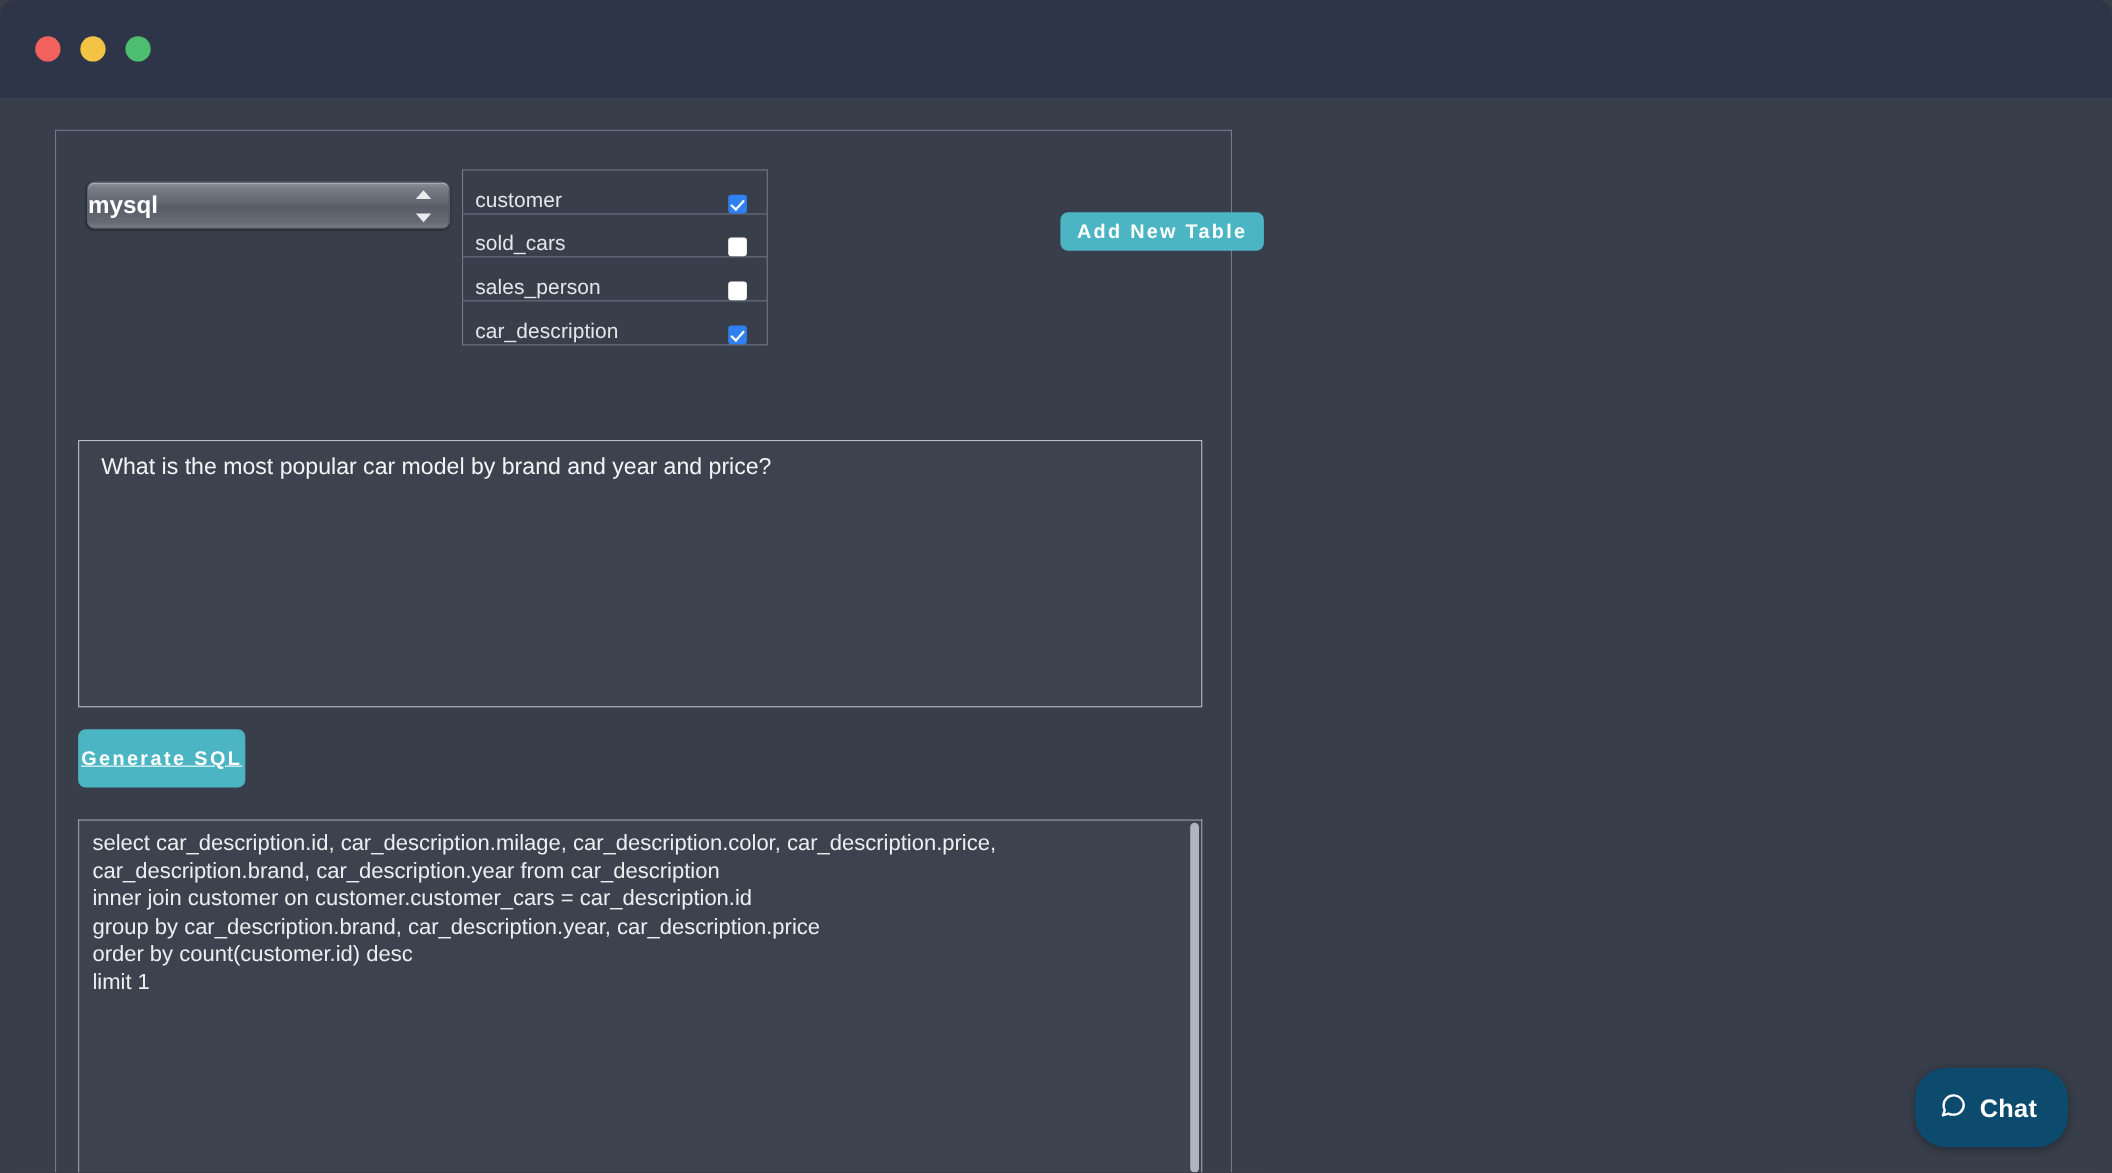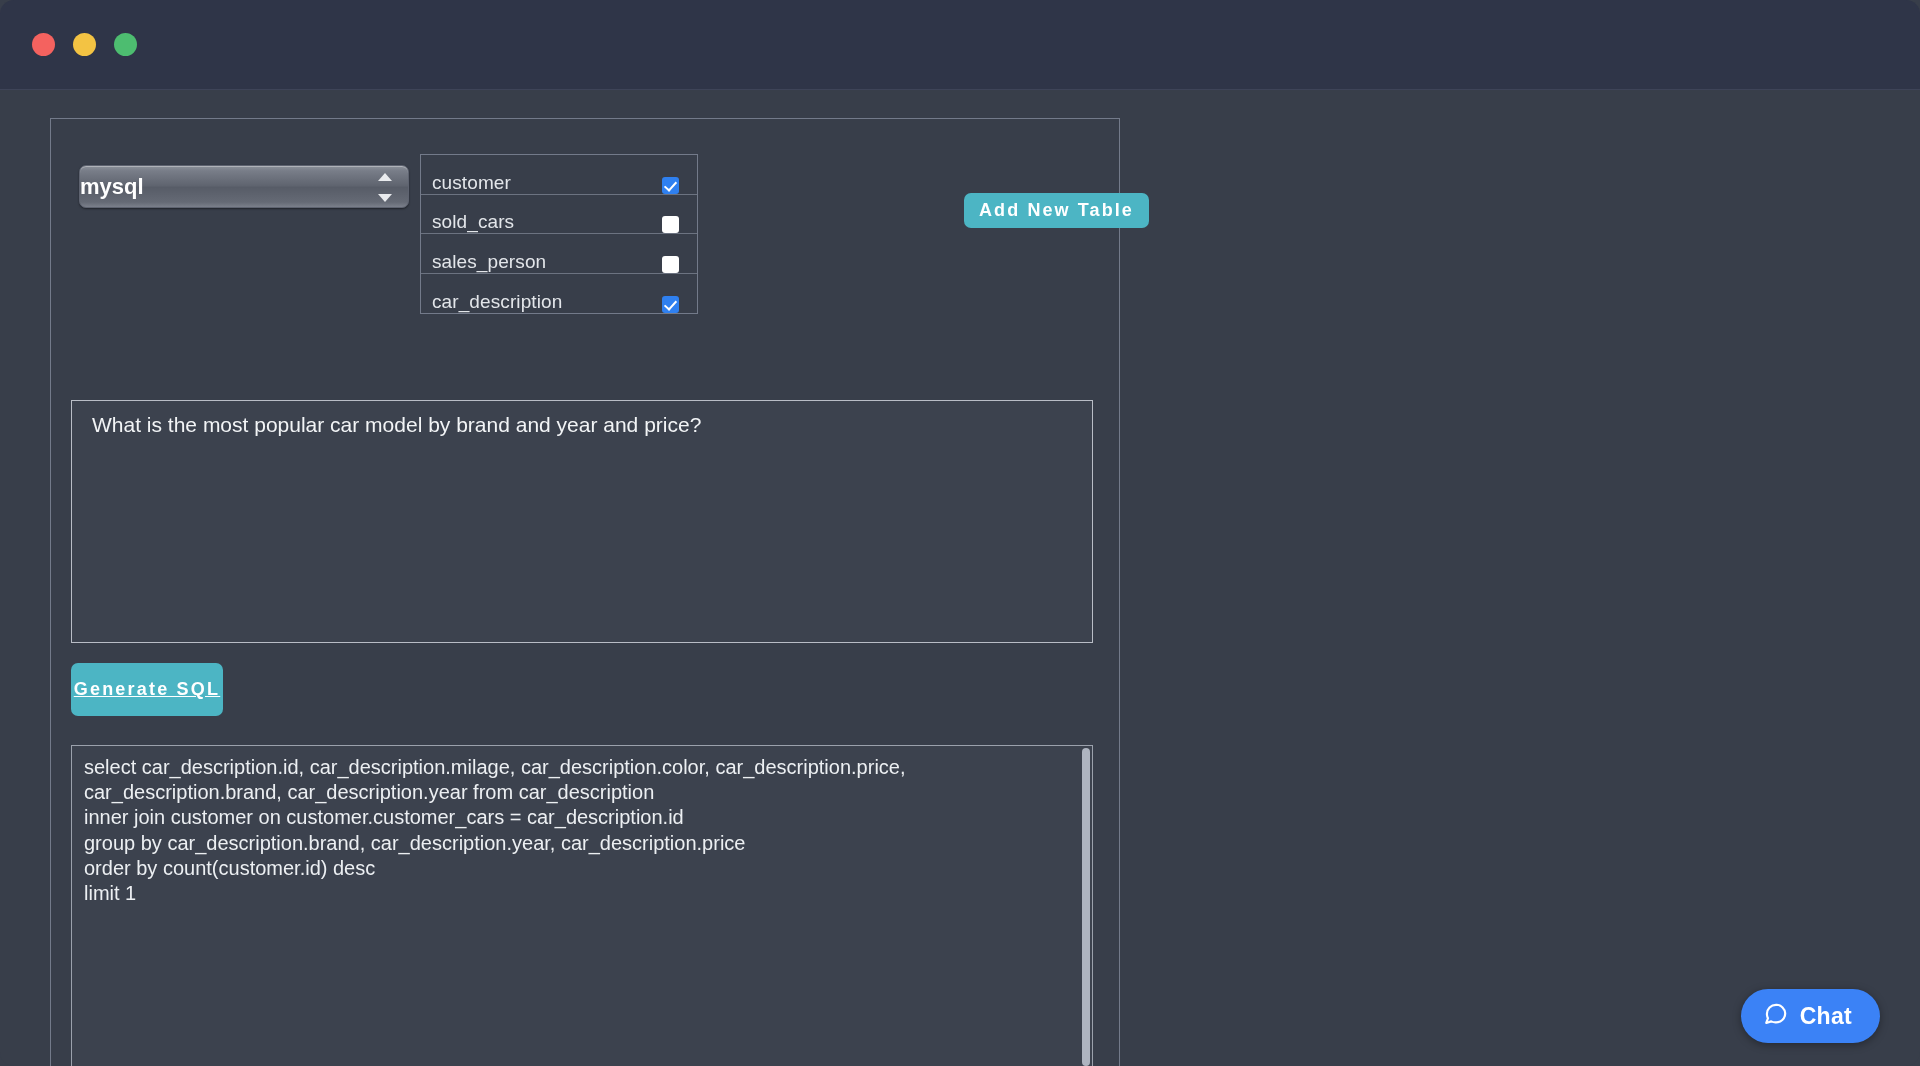--- a/index.html
+++ b/index.html
@@ -231,24 +231,24 @@
     height: 318px;
     background: #aeb4c0;
     border-radius: 4px;
   }
 
   
   .chat-widget {
     position: absolute;
     right: 40px;
     bottom: 23px;
-    height: 54px;
+    height: 72px;
     padding: 0 28px 0 22px;
     border-radius: 28px;
-    background: #3b82f6;
+    background: #0c4a6e;
     display: flex;
     align-items: center;
     gap: 11px;
     cursor: pointer;
     box-shadow: 0 2px 8px rgba(0,0,0,0.35);
   }
   .chat-widget .clabel {
     color: #ffffff;
     font-size: 23px;
     font-weight: bold;

